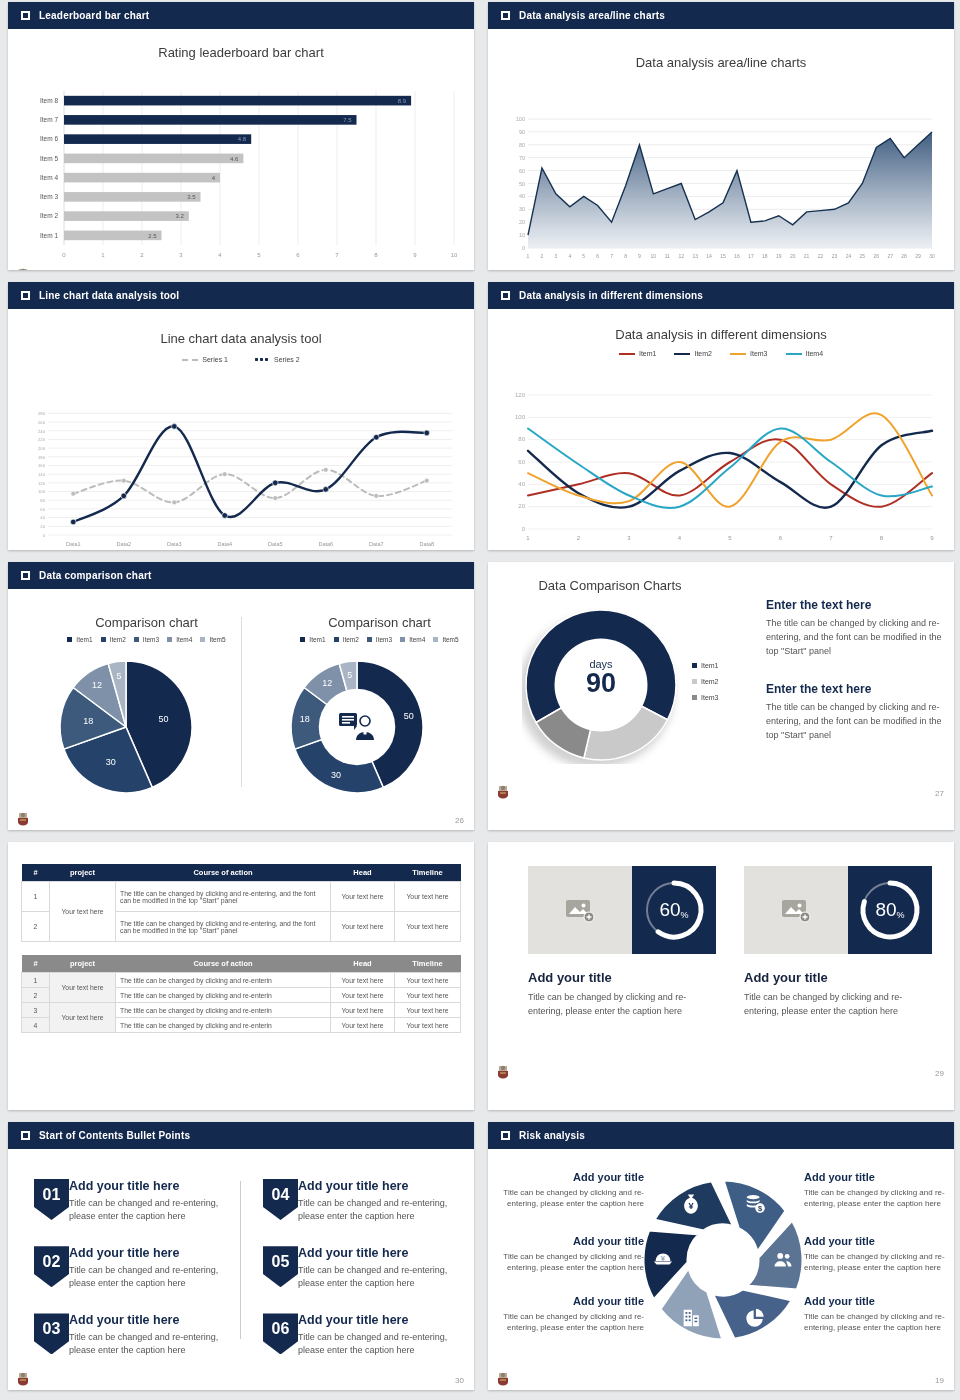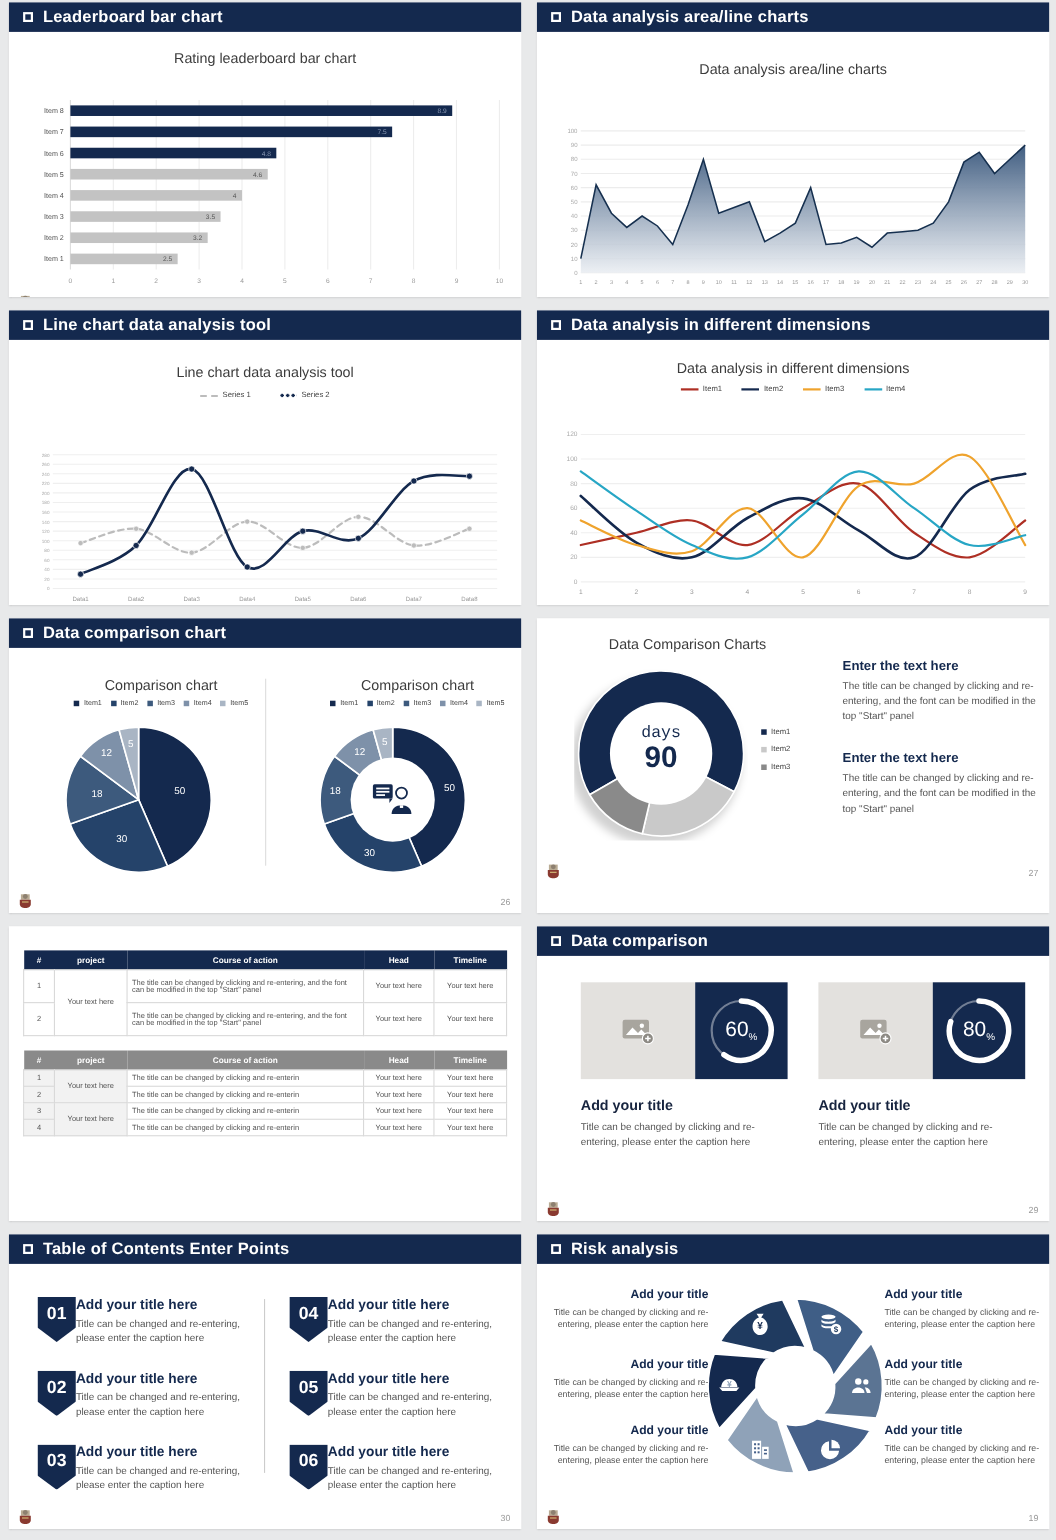--- a/index.html
+++ b/index.html
@@ -2,21 +2,21 @@
 <html><head>
 <meta charset="utf-8">
 <style>
   * { margin:0; padding:0; box-sizing:border-box; }
   html,body { width:960px; height:1400px; background:#e8e9ea; font-family:"Liberation Sans", sans-serif; }
   .grid { display:grid; grid-template-columns:480px 480px; grid-auto-rows:280px; width:960px; }
   .cell { position:relative; padding:2px 0 0 8px; }
   .slide { position:relative; width:466px; height:268px; background:#fff; box-shadow:0 1px 2px rgba(0,0,0,.22); overflow:hidden; }
   .slide-header { height:27px; background:#14294e; color:#fff; display:flex; align-items:center; padding-left:13px; gap:9px; }
   .hdr-sq { width:9px; height:9px; border:2px solid #fff; display:inline-block; }
-  .slide-header .ht { font-size:15px; font-weight:bold; letter-spacing:.2px; }
+  .slide-header .ht { font-size:10px; font-weight:bold; letter-spacing:.2px; }
   .sbody { position:relative; width:100%; height:241px; }
   .pagenum { position:absolute; right:10px; bottom:5px; font-size:8px; color:#999; }
   .logo { position:absolute; left:9px; bottom:4px; width:12px; height:14px; }
   .ctitle { text-align:center; font-size:13px; color:#3c3c3c; }
   .chart { position:absolute; }
   
   .legend { display:flex; justify-content:center; align-items:center; gap:26px; }
   .lg-item { display:flex; align-items:center; gap:4px; font-size:7px; color:#444; }
   .lg-line { width:16px; height:2px; display:inline-block; }
   .lg-dashed { width:16px; border-top:2px dashed #bcbcbc; display:inline-block; }
@@ -25,21 +25,21 @@
   .lg-sq { width:5px; height:5px; display:inline-block; }
   .lg-sm { font-size:6.5px; }
   
   .half { position:absolute; top:0; width:233px; height:241px;padding-left:44px; }
   .vdivider { position:absolute; left:233px; top:28px; height:170px; width:1px; background:#ddd; }
   .donut-center-icon { position:absolute; pointer-events:none; }
   
   .txtblock h3 { font-size:12px; color:#14294e; font-weight:bold; margin-bottom:5px; }
   .txtblock p { font-size:9px; color:#555; line-height:1.55; }
   .donut-center { position:absolute; text-align:center; color:#14294e; pointer-events:none; }
-  .donut-center .dl { font-size:15px;font-family:Liberation Mono, monospace; }
+  .donut-center .dl { font-size:11px; }
   .donut-center .dv { font-size:27px; font-weight:bold; line-height:1; }
   .vlegend { position:absolute; display:flex; flex-direction:column; gap:9px; }
   
   table.t { border-collapse:collapse; width:440px; margin-left:13px; table-layout:fixed; }
   table.t th { color:#fff; font-size:7.5px; font-weight:bold; padding:4px 2px; }
   .t1 th { background:#14294e; }
   .t2 th { background:#8a8a8a; }
   table.t td { border:1px solid #d9d9d9; font-size:6.8px; color:#555; text-align:center; padding:3px 4px; background:#fff; }
   table.t td.course { text-align:left; }
   .t2 td.shade { background:#f2f2f2; }
@@ -466,21 +466,21 @@
               <rect x="3" y="7.5" width="6" height="1" fill="#d8c07a"></rect>
             </svg></span>
         <span class="pagenum">26</span>
       </div>
     </div>
   </div>
 
   <div class="cell">
     <div class="slide">
       <div class="sbody">
-        <div class="ctitle" style="position:absolute;left:27px;top:16px;width:220px">Data Comparison Charts</div>
+        <div class="ctitle" style="position:absolute;left:12px;top:16px;width:220px">Data Comparison Charts</div>
         <div class="chart" style="left:34px;top:44px;width:158px;height:158px"><svg viewBox="0 0 158 158" width="100%" height="100%">
               <defs>
                 <filter id="blf" x="-40%" y="-40%" width="180%" height="180%">
                   <feGaussianBlur stdDeviation="4"></feGaussianBlur>
                 </filter>
               </defs>
               <ellipse cx="74" cy="86" rx="78" ry="76" fill="rgba(0,0,0,.18)" filter="url(#blf)"></ellipse>
               <path d="M79,79L14.048094716167128,116.50000000000003A75,75 0 1 1 145.46526844234108,113.74720263398962Z" fill="#14294e" stroke="#fff" stroke-width="1.5" stroke-linejoin="round"></path>
               <path d="M79,79L145.46526844234108,113.74720263398962A75,75 0 0 1 61.873684741700856,152.01841771548703Z" fill="#c9c9c9" stroke="#fff" stroke-width="1.5" stroke-linejoin="round"></path>
               <path d="M79,79L61.873684741700856,152.01841771548703A75,75 0 0 1 14.0480947161671,116.49999999999999Z" fill="#8a8a8a" stroke="#fff" stroke-width="1.5" stroke-linejoin="round"></path>
@@ -605,24 +605,20 @@
             </tr>
           </tbody>
         </table>
 
       </div>
     </div>
   </div>
 
   <div class="cell">
     <div class="slide">
-      <div class="slide-header">
-        <span class="hdr-sq"></span>
-        <span class="ht">Data comparison</span>
-      </div>
       <div class="sbody">
         <div class="cards">
           <div class="dcard">
             <div class="media">
               <div class="imgph">
                 <svg width="30" height="26" viewBox="0 0 30 26">
                     <rect x="1" y="3" width="24" height="17" rx="2" fill="#a8a59e"></rect>
                     <circle cx="18.5" cy="8.5" r="2" fill="#fff"></circle>
                     <path d="M4 17l6-7 5 5 3-3 5 5H4z" fill="#fff"></path>
                     <circle cx="24" cy="20" r="5" fill="#8d8a84" stroke="#fff" stroke-width="1"></circle>
@@ -677,21 +673,21 @@
             </svg></span>
         <span class="pagenum">29</span>
       </div>
     </div>
   </div>
 
   <div class="cell">
     <div class="slide">
       <div class="slide-header">
         <span class="hdr-sq"></span>
-        <span class="ht">Table of Contents Enter Points</span>
+        <span class="ht">Start of Contents Bullet Points</span>
       </div>
       <div class="sbody">
         <div class="toc-div"></div>
         <div class="toc">
           <div class="toc-item">
             <div class="toc-badge">01</div>
             <div>
                 <h3>Add your title here</h3>
                 <p>Title can be changed and re-entering, please enter the caption here</p>
               </div>

